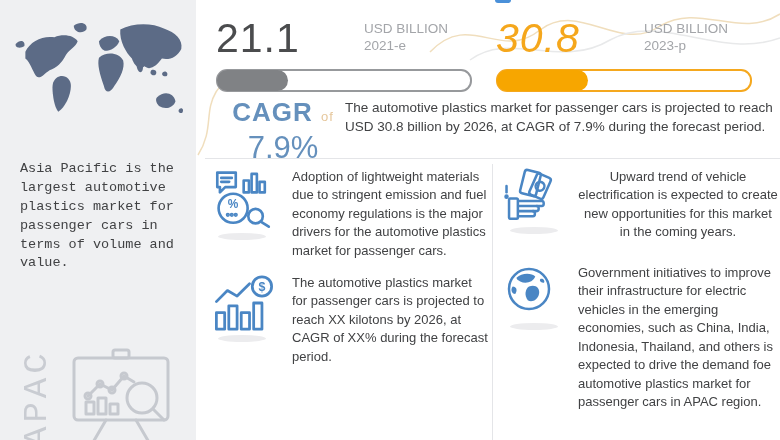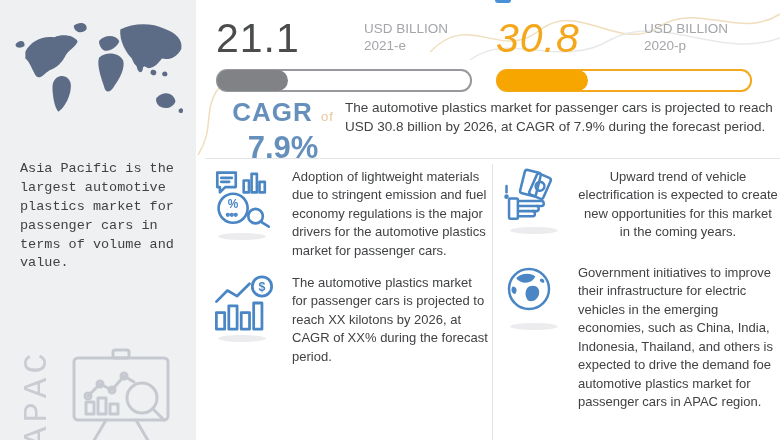--- a/index.html
+++ b/index.html
@@ -33,21 +33,21 @@
   .bar{position:relative;margin-top:10px;height:19px;border-radius:11px;background:#ffffff;}
   .bar.gray-border{border:2px solid #97999c;}
   .bar.orange-border{border:2px solid #f5a81e;}
   .bar-fill{position:absolute;left:-1px;top:-1px;height:21px;border-radius:11px;}
   .bar-fill.gray{background:#808285;}
   .bar-fill.orange{background:#f7a600;}
   
   .cagr{position:absolute;left:228px;top:97px;width:110px;text-align:center;}
   .cagr-line1{font-size:26px;font-weight:700;color:#6590bc;letter-spacing:1px;}
   .cagr-of{font-size:13px;font-weight:400;color:#e6c79c;}
-  .cagr-value{font-size:31px;font-weight:700;color:#6590bc;margin-top:2px;}
+  .cagr-value{font-size:31px;font-weight:400;color:#6590bc;margin-top:2px;}
   .cagr-desc{position:absolute;left:345px;top:99px;width:428px;font-size:13.5px;line-height:1.4;color:#414244;}
   
   .h-divider{position:absolute;left:205px;top:158px;width:575px;height:1px;background:#e4e5e8;}
   .v-divider{position:absolute;left:492px;top:164px;width:1px;height:276px;background:#e4e5e8;}
   
   .insight{position:absolute;display:flex;}
   .insight-icon{flex:0 0 auto;position:relative;}
   .insight-text{font-size:13px;line-height:1.42;color:#414244;}
   .ins-a{left:212px;top:168px;width:278px;}
   .ins-a .insight-icon{width:68px;height:66px;margin-right:12px;}
@@ -134,21 +134,21 @@
     <div class="bar gray-border">
       <span class="bar-fill gray" style="width: 28%;"></span>
     </div>
   </div>
 
   <div class="stat stat-projected">
     <div class="stat-top">
       <span class="stat-value orange">30.8</span>
       <span class="stat-unit">
         <span>USD BILLION</span><br>
-        <span>2020-p</span>
+        <span>2023-p</span>
       </span>
     </div>
     <div class="bar orange-border">
       <span class="bar-fill orange" style="width: 36%;"></span>
     </div>
   </div>
 
   <div class="cagr">
     <div class="cagr-line1">
       <span>CAGR</span>

